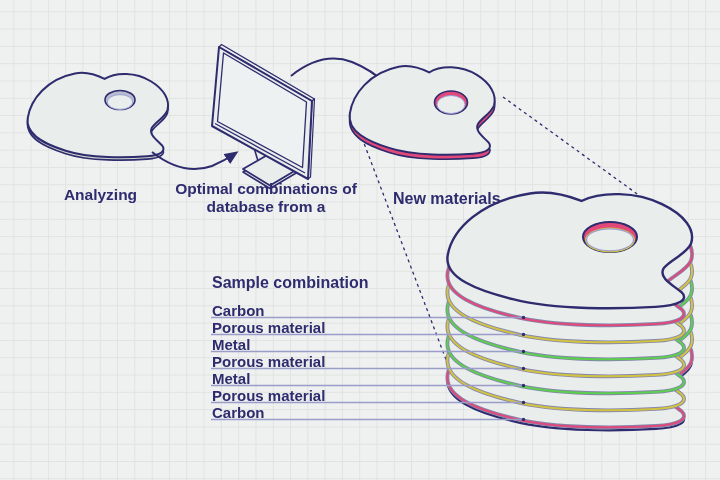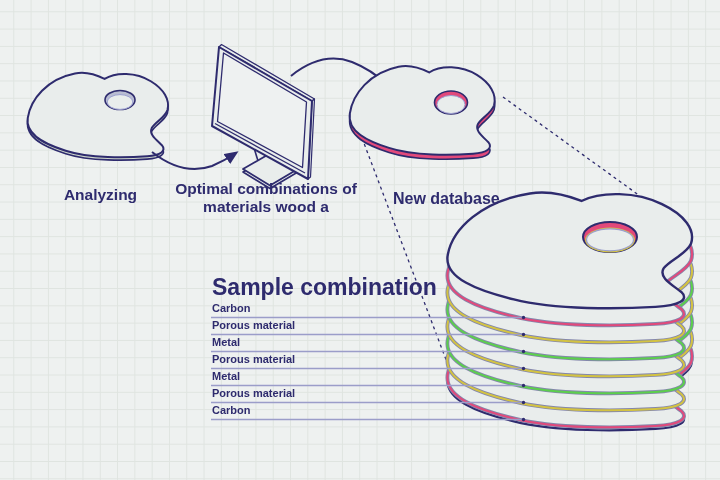--- a/index.html
+++ b/index.html
@@ -11,22 +11,22 @@
       linear-gradient(90deg, #dfe4e0 1px, transparent 1px);
     background-size:17.3px 17.3px;
     background-position:-4px -6px;
     font-family:Liberation Sans, sans-serif;
   }
   svg.art{position:absolute;left:0;top:0;}
   .lbl{
     position:absolute;color:#2e2b6e;font-weight:700;
     font-size:15.5px;line-height:18px;text-align:center;
   }
-  .heading{position:absolute;color:#2e2b6e;font-weight:700;font-size:23px;white-space:nowrap;}
-  .layerlbl{position:absolute;color:#2e2b6e;font-weight:700;font-size:11px;white-space:nowrap;}
+  .heading{position:absolute;color:#2e2b6e;font-weight:700;font-size:16px;white-space:nowrap;}
+  .layerlbl{position:absolute;color:#2e2b6e;font-weight:700;font-size:15px;white-space:nowrap;}
   .newlbl{position:absolute;color:#2e2b6e;font-weight:700;font-size:16px;white-space:nowrap;}
 </style>
 </head>
 <body>
 
 <div class="canvas">
 
   <svg class="art" width="720" height="480" viewBox="0 0 720 480">
     <defs>
       <path id="blob" vector-effect="non-scaling-stroke" d="M 3 64 C 6 40 24 14 54 7 C 66 4 76 8 86 14 C 98 5 120 5 136 17
@@ -129,24 +129,24 @@
       <circle cx="523.5" cy="419.5" r="1.7"></circle>
     </g>
   </svg>
 
   <div class="lbl" style="left:20px;top:186px;width:161px;">
     <div>Analyzing</div>
   </div>
 
   <div class="lbl" style="left:160px;top:180px;width:212px;">
     <div>Optimal combinations of</div>
-    <div>materials wood a</div>
+    <div>database from a</div>
   </div>
 
-  <div class="newlbl" style="left:393px;top:190px;">New database</div>
+  <div class="newlbl" style="left:393px;top:190px;">New materials</div>
 
   <div class="heading" style="left:212px;top:274px;">Sample combination</div>
 
   <div class="layerlbl" style="left:212px;top:302px;">Carbon</div>
   <div class="layerlbl" style="left:212px;top:319px;">Porous material</div>
   <div class="layerlbl" style="left:212px;top:336px;">Metal</div>
   <div class="layerlbl" style="left:212px;top:353px;">Porous material</div>
   <div class="layerlbl" style="left:212px;top:370px;">Metal</div>
   <div class="layerlbl" style="left:212px;top:387px;">Porous material</div>
   <div class="layerlbl" style="left:212px;top:404px;">Carbon</div>

